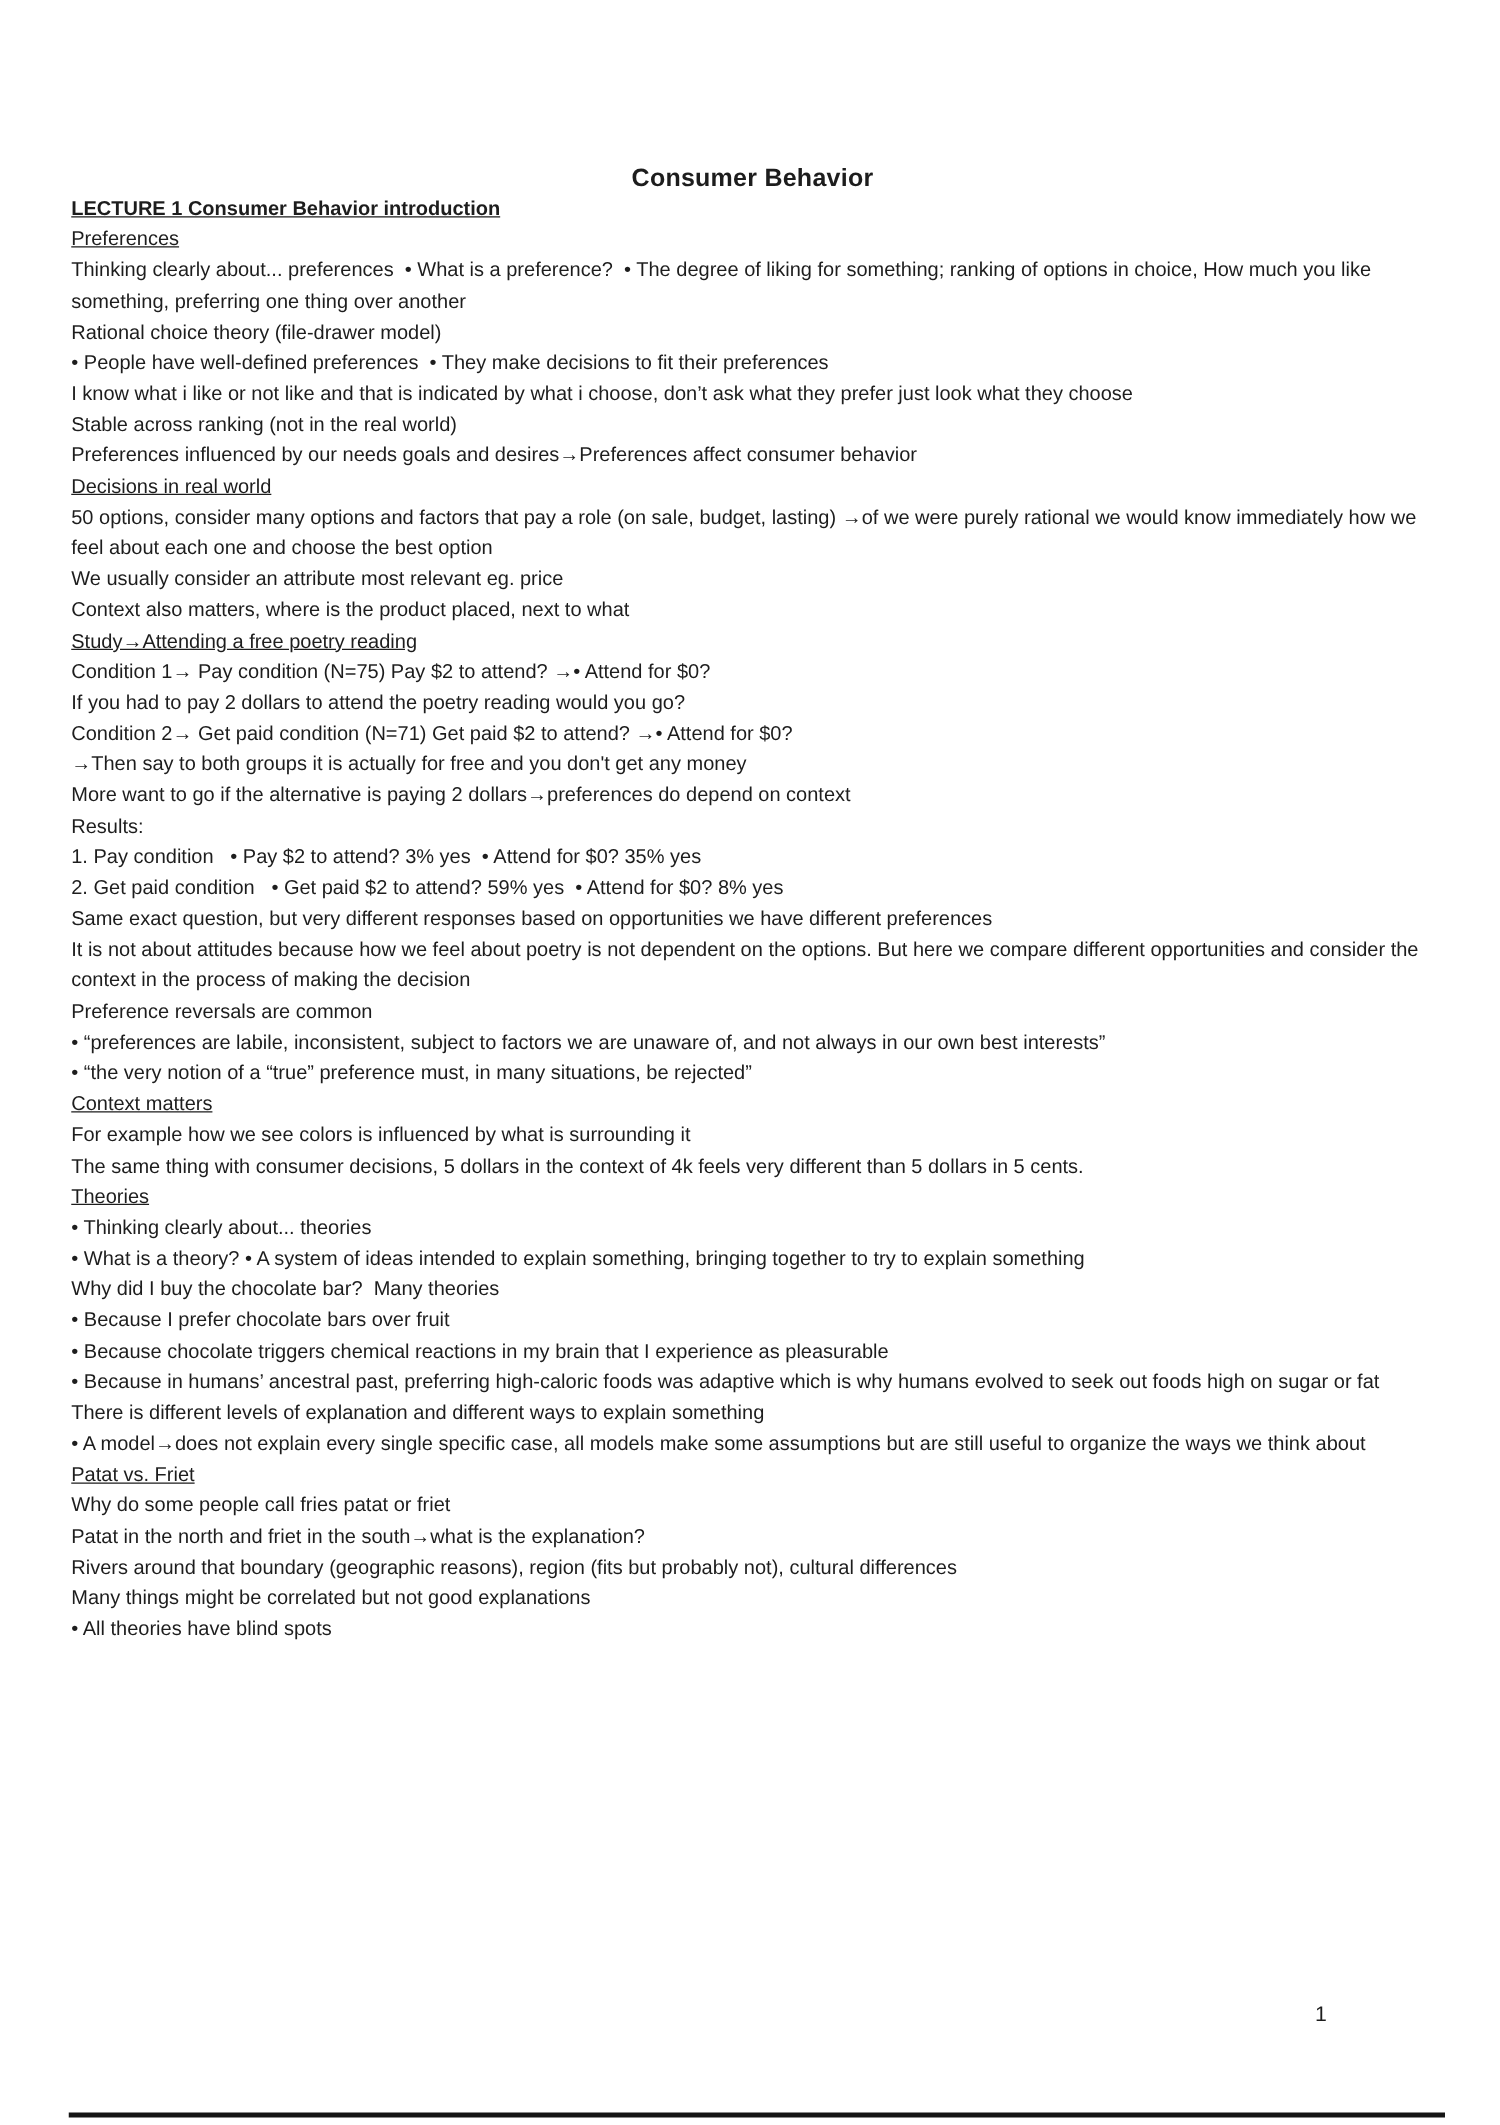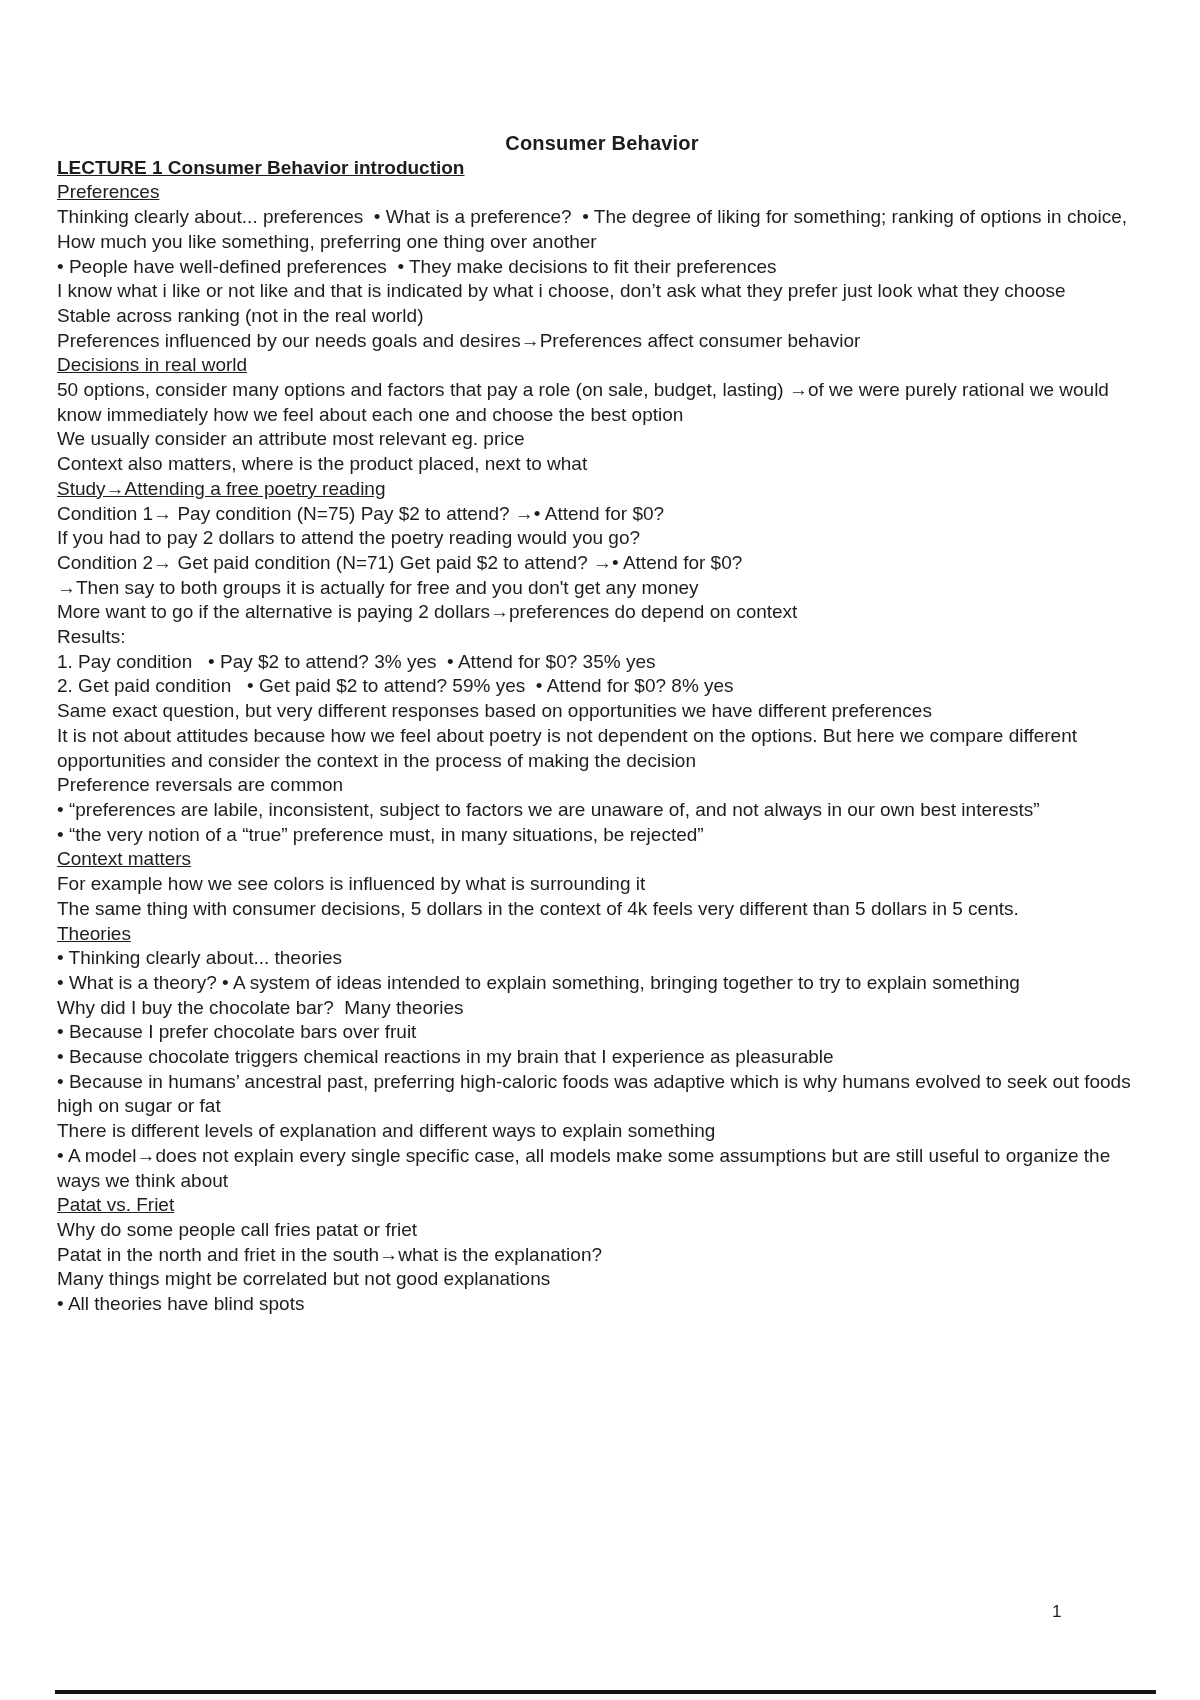--- a/index.html
+++ b/index.html
@@ -24,21 +24,21 @@
   }
   .doc-title {
     margin: 0;
     font-size: 20px;
     font-weight: bold;
     text-align: center;
     line-height: 24.7px;
     letter-spacing: 0.2px;
   }
   .line {
-    font-size: 19px;
+    font-size: 16px;
     line-height: 24.7px;
     white-space: pre-wrap;
   }
   .line.heading {
     text-decoration: underline;
   }
   .line.heading-bold {
     font-weight: bold;
     text-decoration: underline;
   }
@@ -61,20 +61,21 @@
 </head>
 <body>
 
 <div class="page">
   <div class="content">
     <h1 class="doc-title">Consumer Behavior</h1>
     <div>
         <div class="line heading-bold">LECTURE 1 Consumer Behavior introduction</div>
         <div class="line heading">Preferences</div>
         <div class="line body">Thinking clearly about... preferences  • What is a preference?  • The degree of liking for something; ranking of options in choice, How much you like something, preferring one thing over another</div>
+        <div class="line body">Rational choice theory (file-drawer model)</div>
         <div class="line body">• People have well-defined preferences  • They make decisions to fit their preferences</div>
         <div class="line body">I know what i like or not like and that is indicated by what i choose, don’t ask what they prefer just look what they choose</div>
         <div class="line body">Stable across ranking (not in the real world)</div>
         <div class="line body">Preferences influenced by our needs goals and desires→Preferences affect consumer behavior</div>
         <div class="line heading">Decisions in real world</div>
         <div class="line body">50 options, consider many options and factors that pay a role (on sale, budget, lasting) →of we were purely rational we would know immediately how we feel about each one and choose the best option</div>
         <div class="line body">We usually consider an attribute most relevant eg. price</div>
         <div class="line body">Context also matters, where is the product placed, next to what</div>
         <div class="line heading">Study→Attending a free poetry reading</div>
         <div class="line body">Condition 1→ Pay condition (N=75) Pay $2 to attend? →• Attend for $0?</div>
@@ -98,19 +99,20 @@
         <div class="line body">• What is a theory? • A system of ideas intended to explain something, bringing together to try to explain something</div>
         <div class="line body">Why did I buy the chocolate bar?  Many theories</div>
         <div class="line body">• Because I prefer chocolate bars over fruit</div>
         <div class="line body">• Because chocolate triggers chemical reactions in my brain that I experience as pleasurable</div>
         <div class="line body">• Because in humans’ ancestral past, preferring high-caloric foods was adaptive which is why humans evolved to seek out foods high on sugar or fat</div>
         <div class="line body">There is different levels of explanation and different ways to explain something</div>
         <div class="line body">• A model→does not explain every single specific case, all models make some assumptions but are still useful to organize the ways we think about</div>
         <div class="line heading">Patat vs. Friet</div>
         <div class="line body">Why do some people call fries patat or friet</div>
         <div class="line body">Patat in the north and friet in the south→what is the explanation?</div>
+        <div class="line body">Rivers around that boundary (geographic reasons), region (fits but probably not), cultural differences</div>
         <div class="line body">Many things might be correlated but not good explanations</div>
         <div class="line body">• All theories have blind spots</div>
       </div>
   </div>
   <div class="page-number">1</div>
   <div class="page-break-line"></div>
 </div>
 
 </body></html>

